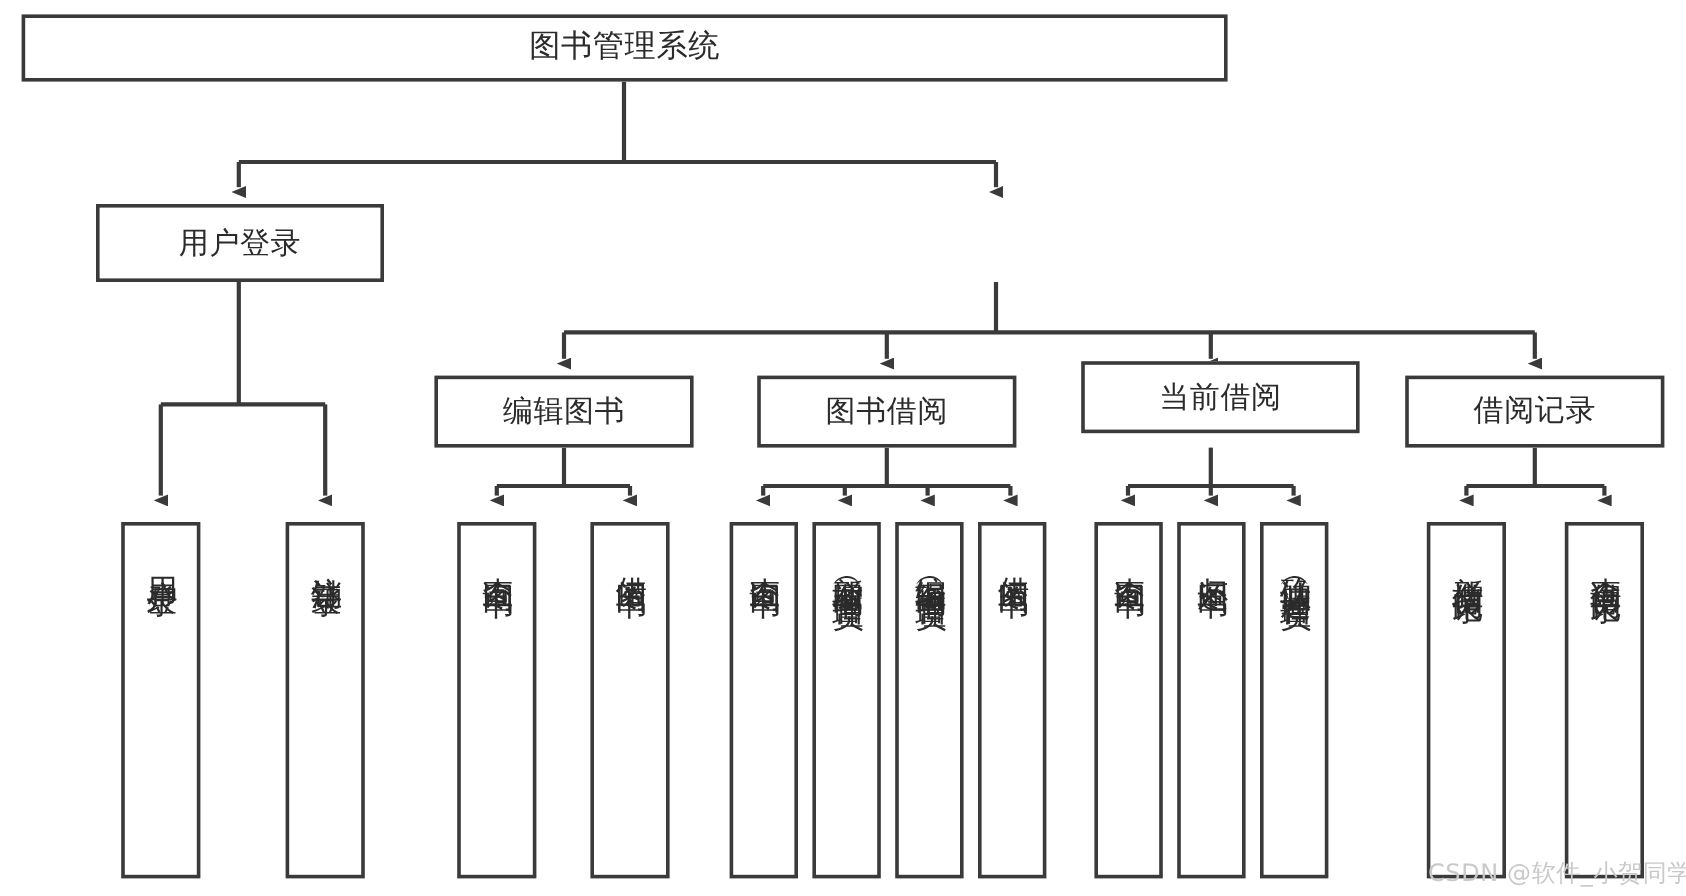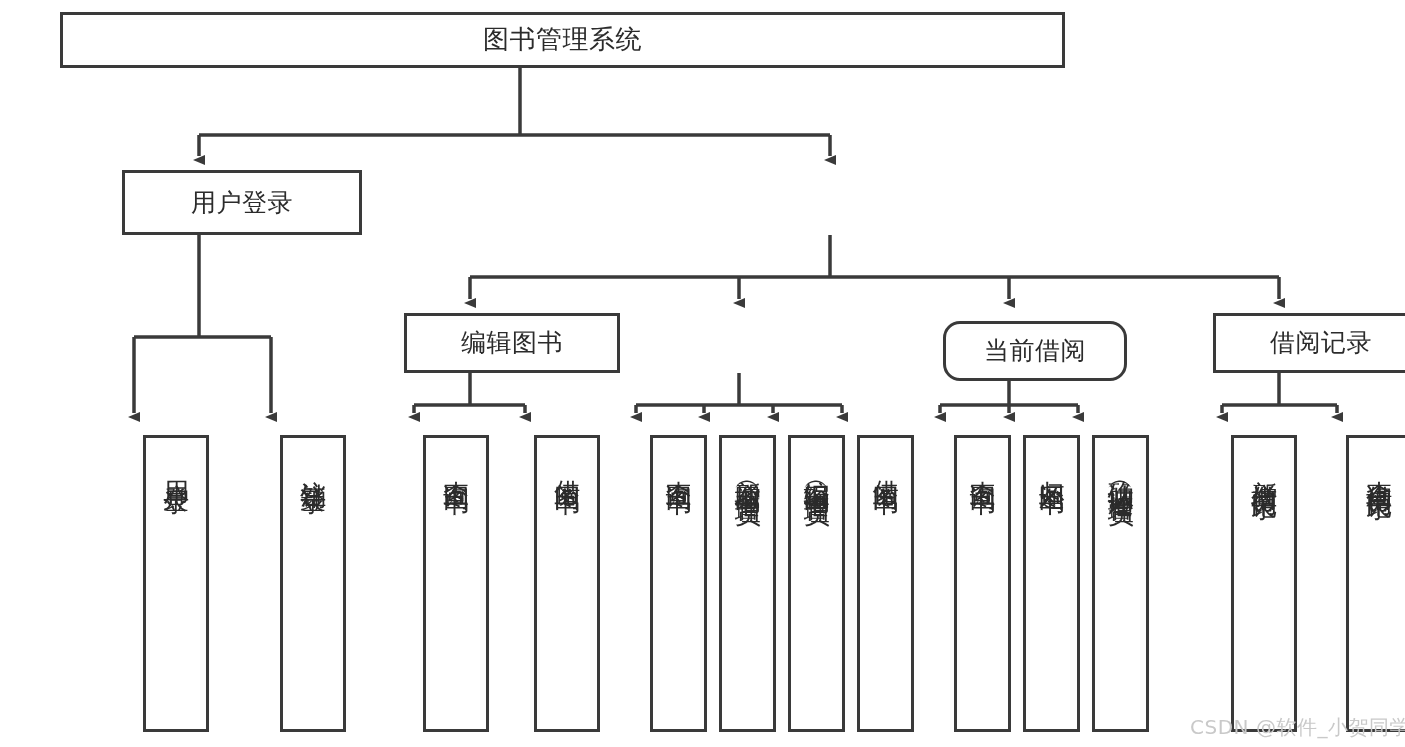--- a/index.html
+++ b/index.html
@@ -30,21 +30,20 @@
     position: absolute;
     box-sizing: border-box;
     background: #ffffff;
     border: 3px solid #3a3a3a;
     display: flex;
     align-items: center;
     justify-content: center;
     color: #2b2b2b;
     line-height: 1.28;
     text-align: center;
-    margin-left: 42px;
   }
   .node.horizontal {
     font-size: 25px;
     letter-spacing: 0.5px;
   }
   .node.vertical {
     font-size: 26px;
     align-items: flex-start;
     justify-content: center;
     padding-top: 22px;
@@ -128,21 +127,24 @@
     <span>图书管理系统</span>
   </div>
 
   <div class="node horizontal" style="left:80px; top:170px; width:240px; height:65px;">
     <span>用户登录</span>
   </div>
 
   <div class="node horizontal" style="left:362px; top:313px; width:216px; height:60px;">
     <span>编辑图书</span>
   </div>
-  <div class="node horizontal" style="left:901px; top:321px; width:184px; height:60px;border-radius:17px;">
+  <div class="node horizontal" style="left:631px; top:313px; width:216px; height:60px;">
+    <span>图书借阅</span>
+  </div>
+  <div class="node horizontal" style="left:901px; top:301px; width:232px; height:60px;">
     <span>当前借阅</span>
   </div>
   <div class="node horizontal" style="left:1171px; top:313px; width:216px; height:60px;font-family:Liberation Serif, serif;">
     <span>借阅记录</span>
   </div>
 
   <div class="node vertical" style="left:101px; top:435px; width:66px; height:297px;">
     <span class="vtext">用户登录</span>
   </div>
   <div class="node vertical" style="left:238px; top:435px; width:66px; height:297px;">

